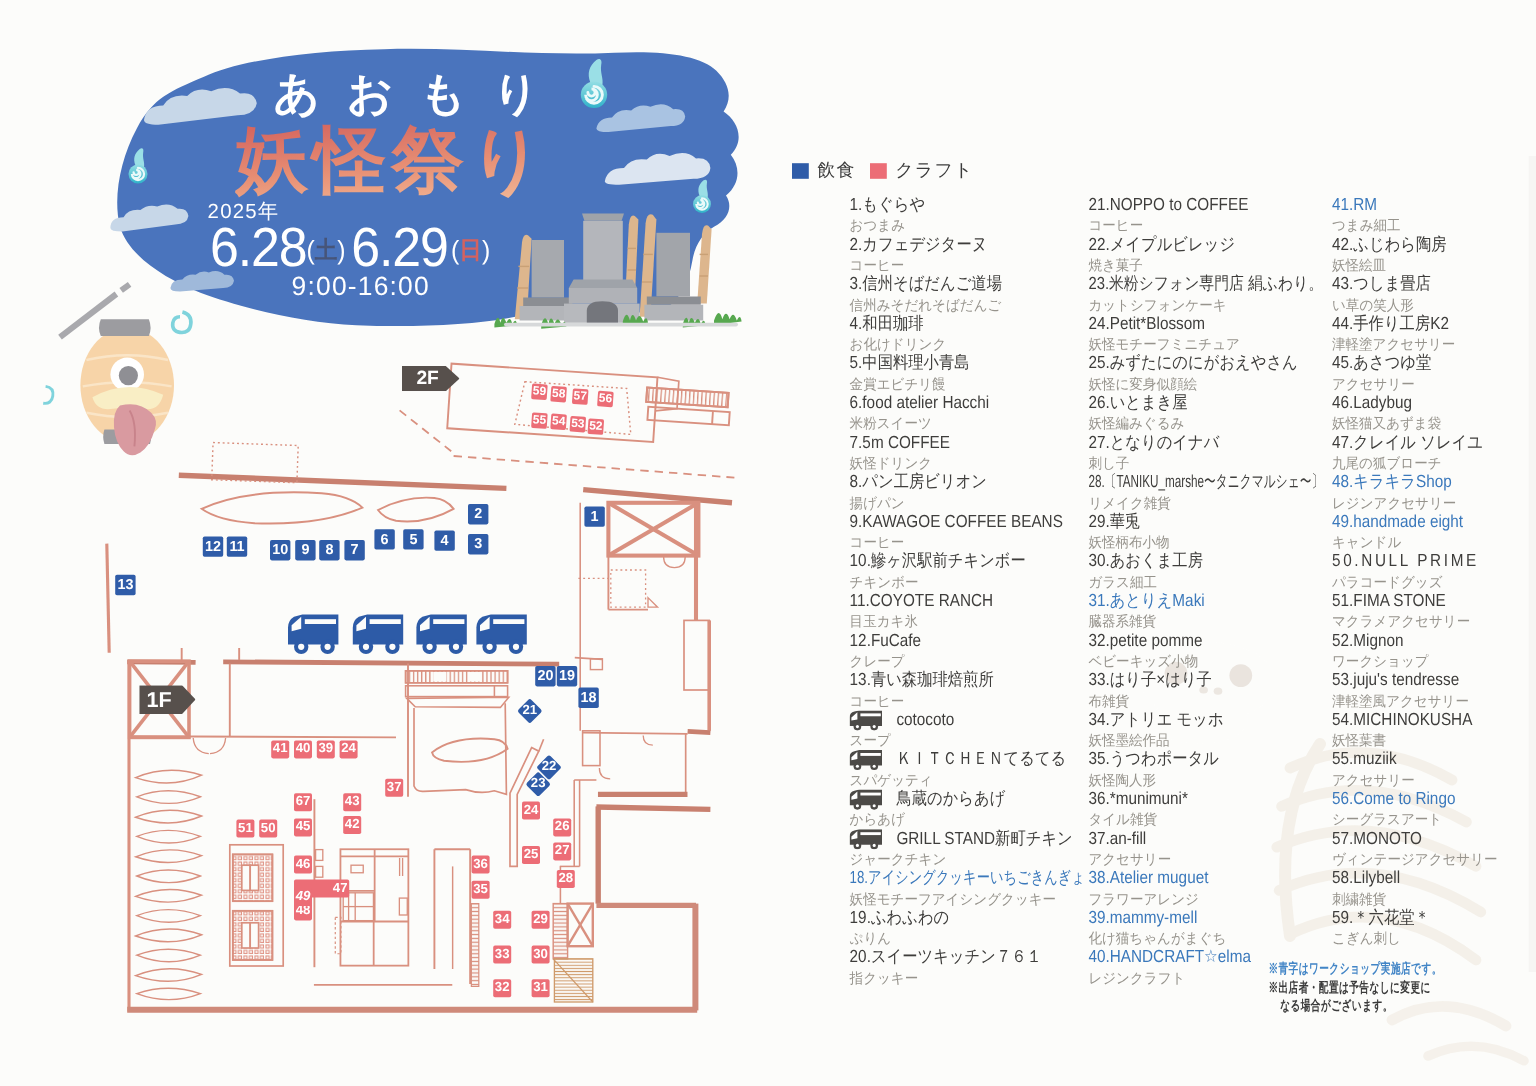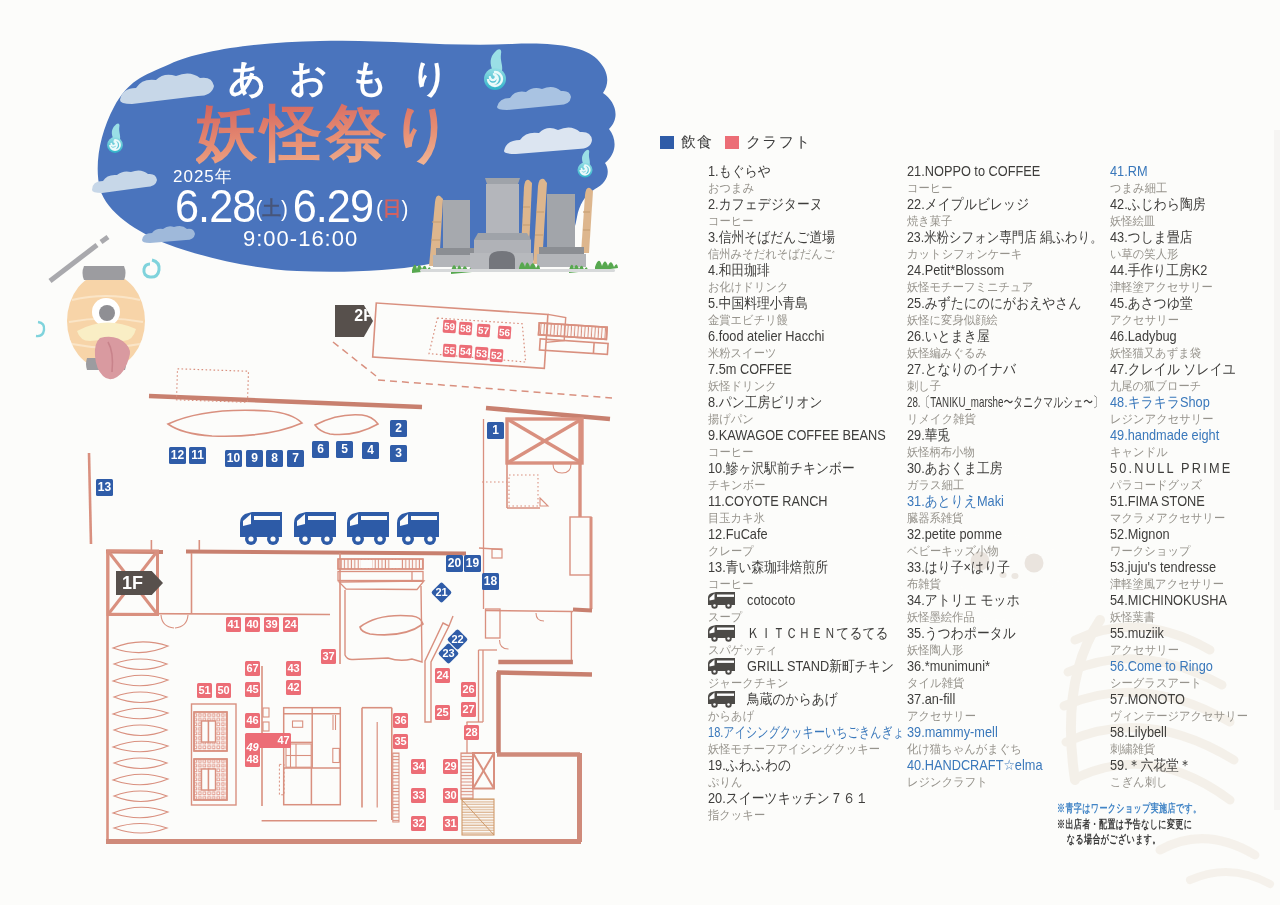--- a/index.html
+++ b/index.html
@@ -20,21 +20,21 @@
   .hdr-dates .num{font-size:46px;font-weight:500;letter-spacing:-1px;}
   .hdr-dates .paren{font-size:22px;font-weight:500;position:relative;top:-6px;}
   .hdr-dates .day-sat{font-size:20px;font-weight:700;color:#475579;position:relative;top:-7px;}
   .hdr-dates .day-sun{font-size:20px;font-weight:700;color:#d4625f;position:relative;top:-7px;}
   .hdr-time{position:absolute;left:243px;top:228px;font-size:22px;font-weight:500;
     letter-spacing:1px;color:#fff;line-height:1;}
 
   
   .floor-label{position:absolute;background:#57504c;color:#fff;font-weight:700;
     text-align:left;clip-path:polygon(0 0,76% 0,100% 50%,76% 100%,0 100%);}
-  #f2-label{left:335px;top:305px;width:36px;height:32px;font-size:16px;line-height:21px;padding-left:2px;text-align:right;}
+  #f2-label{left:335px;top:305px;width:36px;height:21px;font-size:16px;line-height:21px;padding-left:12px;}
   #f1-label{left:116px;top:571px;width:41px;height:24px;font-size:18px;line-height:24px;padding-left:6px;}
 
   
   .mk{position:absolute;color:#fff;font-weight:700;text-align:center;border-radius:1.5px;
       font-family:"Liberation Sans",sans-serif;}
   .mk.food{background:#2f5ca8;}
   .mk.craft{background:#ec6d76;}
   .mk.sq{width:17px;height:17px;font-size:12px;line-height:17px;}
   .mk.sq.craft{width:15px;height:15px;font-size:11px;line-height:15px;}
   .mk.small{width:13px;height:13px;font-size:10px;line-height:13px;transform:rotate(4deg);}
@@ -599,38 +599,38 @@
         <div class="vname">
           <svg class="vtruck" width="27" height="17" viewBox="0 0 27 17">
             <path d="M8,0 h19 v13 h-27 v-7 q0,-4 4,-5z" fill="#4c4a47"></path>
             <path d="M1.5,6 l5,-4.5 v6 l-5,1z" fill="#fff"></path>
             <rect x="9" y="2.5" width="17" height="2.4" fill="#fff"></rect>
             <circle cx="6.5" cy="13.5" r="3.2" fill="#4c4a47"></circle>
             <circle cx="6.5" cy="13.5" r="1.3" fill="#fff"></circle>
             <circle cx="20.5" cy="13.5" r="3.2" fill="#4c4a47"></circle>
             <circle cx="20.5" cy="13.5" r="1.3" fill="#fff"></circle>
           </svg>
-          <span class="tname" style="transform-origin: left center; transform: scaleX(0.88);">GRILL STAND新町チキン</span>
+          <span class="tname" style="transform-origin: left center; transform: scaleX(0.88);">鳥蔵のからあげ</span>
         </div>
-        <div class="vcat" style="transform: scaleX(0.94);">ジャークチキン</div>
+        <div class="vcat" style="transform: scaleX(0.94);">からあげ</div>
       </div>
       <div class="vitem">
         <div class="vname">
           <svg class="vtruck" width="27" height="17" viewBox="0 0 27 17">
             <path d="M8,0 h19 v13 h-27 v-7 q0,-4 4,-5z" fill="#4c4a47"></path>
             <path d="M1.5,6 l5,-4.5 v6 l-5,1z" fill="#fff"></path>
             <rect x="9" y="2.5" width="17" height="2.4" fill="#fff"></rect>
             <circle cx="6.5" cy="13.5" r="3.2" fill="#4c4a47"></circle>
             <circle cx="6.5" cy="13.5" r="1.3" fill="#fff"></circle>
             <circle cx="20.5" cy="13.5" r="3.2" fill="#4c4a47"></circle>
             <circle cx="20.5" cy="13.5" r="1.3" fill="#fff"></circle>
           </svg>
-          <span class="tname" style="transform-origin: left center; transform: scaleX(0.88);">鳥蔵のからあげ</span>
+          <span class="tname" style="transform-origin: left center; transform: scaleX(0.88);">GRILL STAND新町チキン</span>
         </div>
-        <div class="vcat" style="transform: scaleX(0.94);">からあげ</div>
+        <div class="vcat" style="transform: scaleX(0.94);">ジャークチキン</div>
       </div>
       <div class="vitem">
         <div class="vname ws" style="transform: scaleX(0.762646);">18.アイシングクッキーいちごきんぎょ</div>
         <div class="vcat" style="transform: scaleX(0.94);">妖怪モチーフアイシングクッキー</div>
       </div>
       <div class="vitem">
         <div class="vname" style="transform: scaleX(0.88);">19.ふわふわの</div>
         <div class="vcat" style="transform: scaleX(0.94);">ぷりん</div>
       </div>
       <div class="vitem">
@@ -699,20 +699,24 @@
         <div class="vname" style="transform: scaleX(0.88);">35.うつわポータル</div>
         <div class="vcat" style="transform: scaleX(0.94);">妖怪陶人形</div>
       </div>
       <div class="vitem">
         <div class="vname" style="transform: scaleX(0.88);">36.*munimuni*</div>
         <div class="vcat" style="transform: scaleX(0.94);">タイル雑貨</div>
       </div>
       <div class="vitem">
         <div class="vname" style="transform: scaleX(0.88);">37.an-fill</div>
         <div class="vcat" style="transform: scaleX(0.94);">アクセサリー</div>
+      </div>
+      <div class="vitem">
+        <div class="vname ws" style="transform: scaleX(0.88);">38.Atelier muguet</div>
+        <div class="vcat" style="transform: scaleX(0.94);">フラワーアレンジ</div>
       </div>
       <div class="vitem">
         <div class="vname ws" style="transform: scaleX(0.88);">39.mammy-mell</div>
         <div class="vcat" style="transform: scaleX(0.94);">化け猫ちゃんがまぐち</div>
       </div>
       <div class="vitem">
         <div class="vname ws" style="transform: scaleX(0.88);">40.HANDCRAFT☆elma</div>
         <div class="vcat" style="transform: scaleX(0.94);">レジンクラフト</div>
       </div>
     </div>

